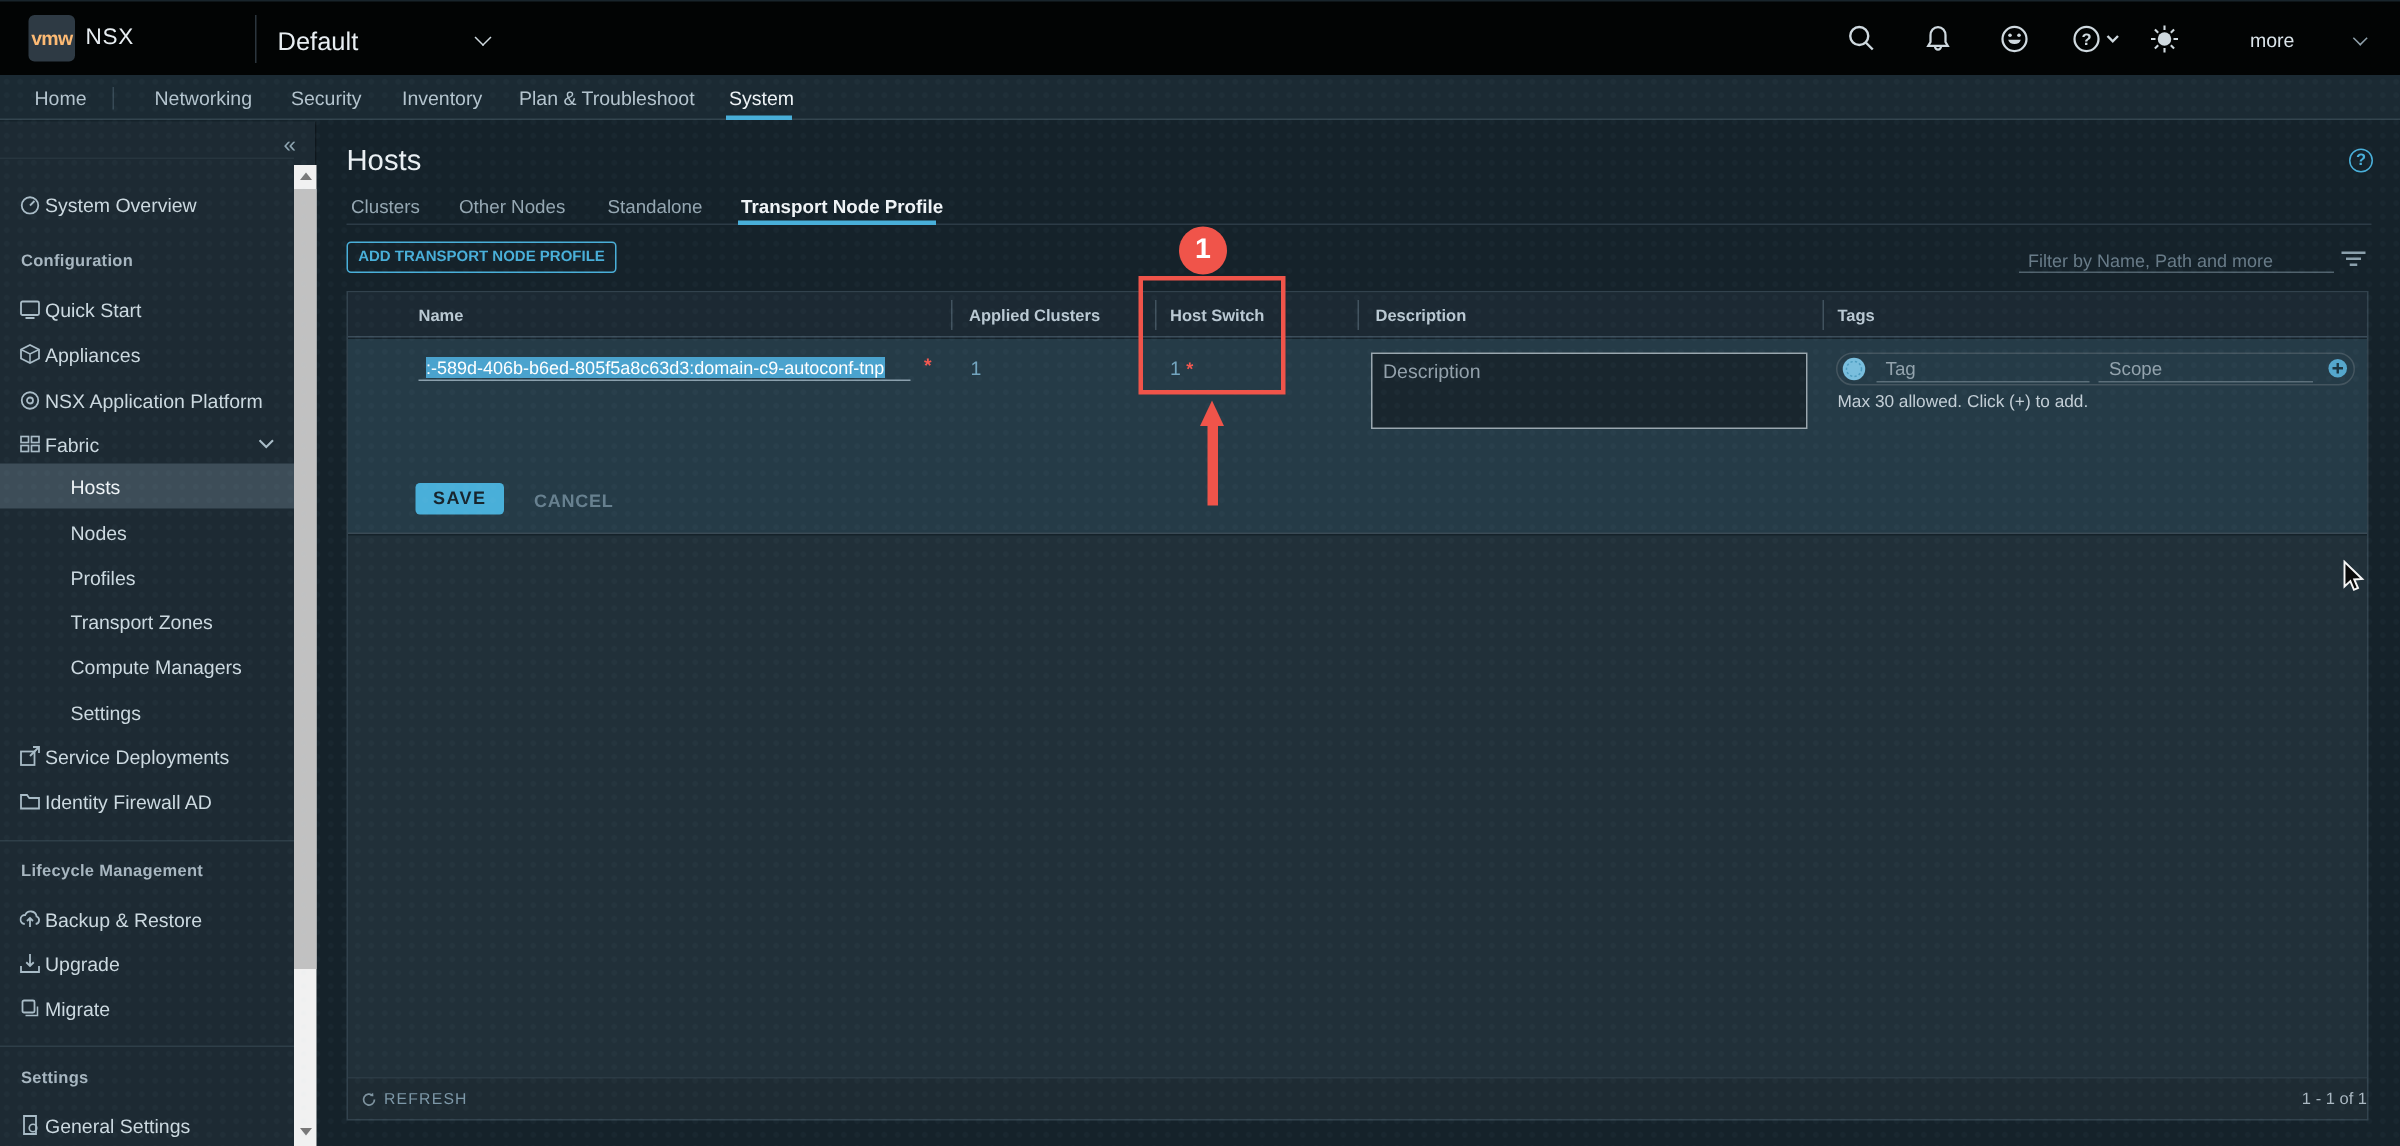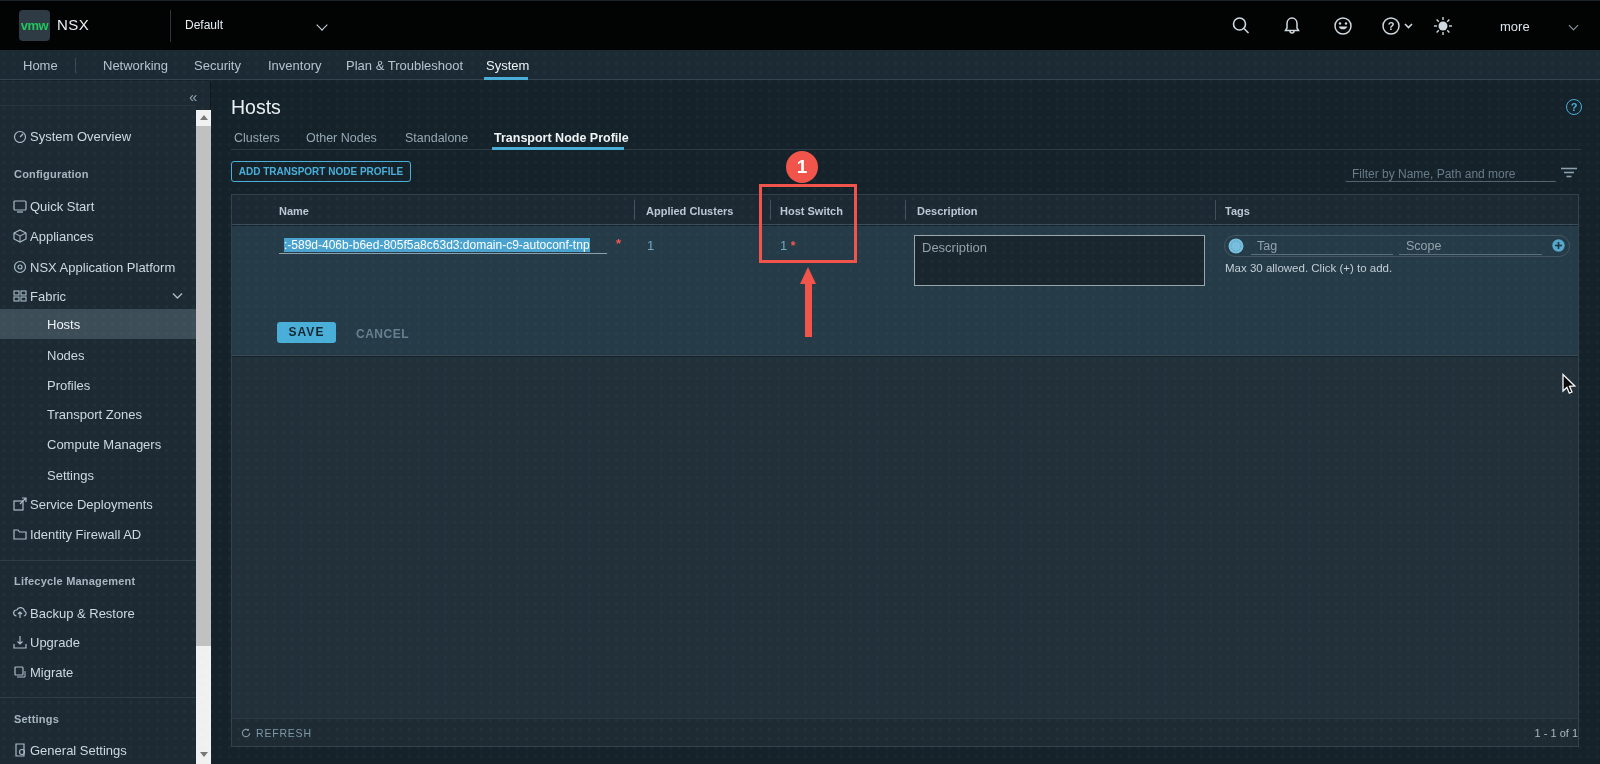--- a/index.html
+++ b/index.html
@@ -1,24 +1,24 @@
 <!DOCTYPE html>
 <html><head>
 <meta charset="utf-8">
 <style>
 * { margin:0; padding:0; box-sizing:border-box; }
 html,body { width:1600px; height:764px; overflow:hidden; }
 body { font-family:"Liberation Sans",sans-serif; background:#15222a; position:relative; }
 
 
 #topbar { position:absolute; left:0; top:0; width:1600px; height:50px; background:#020404; border-top:1px solid #18242b; }
-#vmwbox { position:absolute; left:19px; top:9px; width:31px; height:31px; background:#2e3a44; border-radius:4px; color:#22c55e; font-weight:bold; font-size:13px; text-align:center; line-height:31px; letter-spacing:-0.5px; }
+#vmwbox { position:absolute; left:19px; top:9px; width:31px; height:31px; background:#2e3a44; border-radius:4px; color:#fdba74; font-weight:bold; font-size:13px; text-align:center; line-height:31px; letter-spacing:-0.5px; }
 #nsxtxt { position:absolute; left:57px; top:15px; font-size:15px; color:#e8eef2; letter-spacing:0.5px; }
 #topdiv1 { position:absolute; left:170px; top:9px; width:1px; height:32px; background:#2c363e; }
-#defaulttxt { position:absolute; left:185px; top:17px; font-size:12px; color:#e8eef2; }
+#defaulttxt { position:absolute; left:185px; top:17px; font-size:17px; color:#e8eef2; }
 .chev { display:inline-block; width:8px; height:8px; border-right:1.6px solid #cfd9df; border-bottom:1.6px solid #cfd9df; transform:rotate(45deg); }
 #defchev { position:absolute; left:318px; top:20px; }
 #admintxt { position:absolute; left:1500px; top:18px; font-size:13px; color:#dbe4ea; }
 #adminchev { position:absolute; left:1570px; top:21px; width:7px; height:7px; }
 .topicon { position:absolute; top:15px; }
 
 
 #navbar { position:absolute; left:0; top:50px; width:1600px; height:30px; background:#1b2a33; border-bottom:1px solid #33444e; }
 .navitem { position:absolute; top:8px; font-size:13px; color:#b4c4ce; }
 #navdiv { position:absolute; left:75px; top:8px; width:1px; height:15px; background:#374955; }

